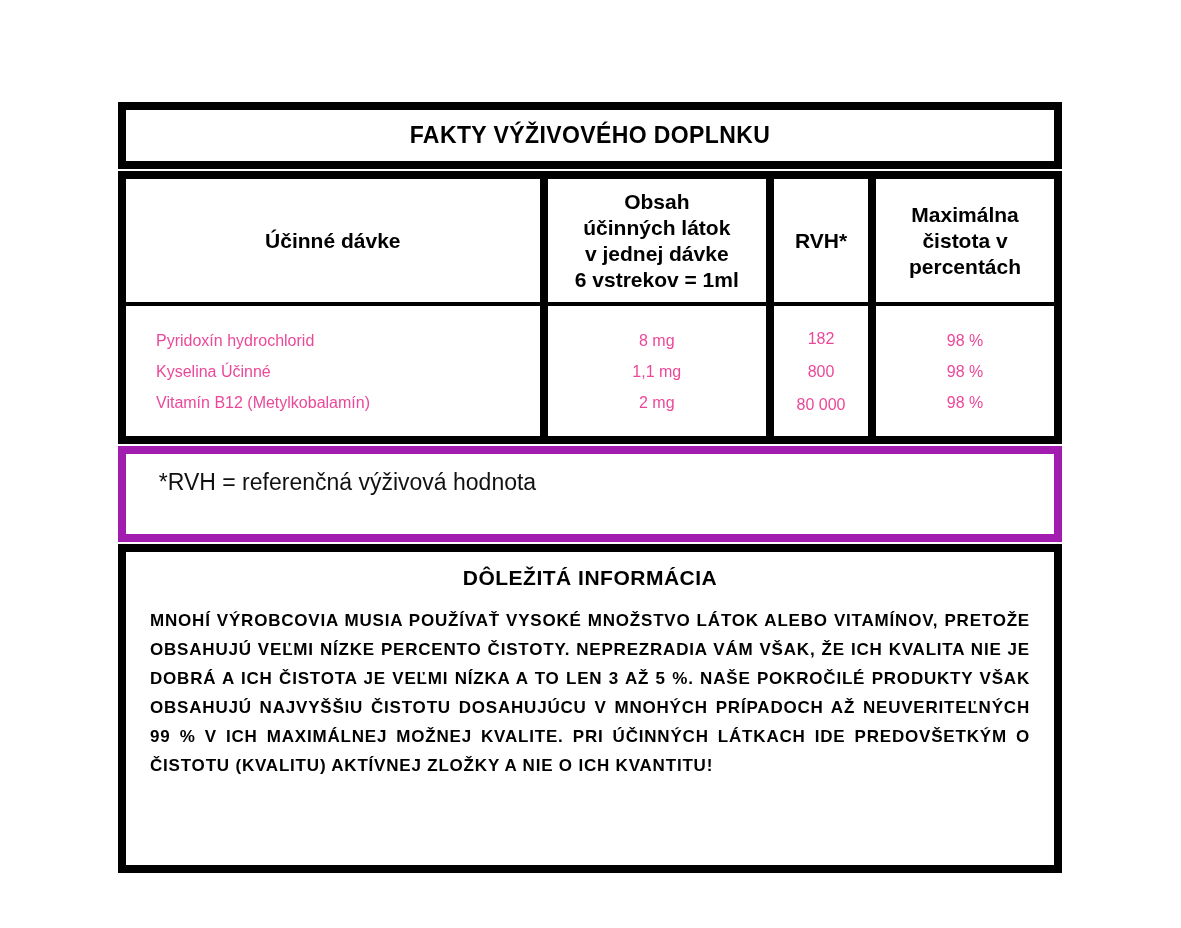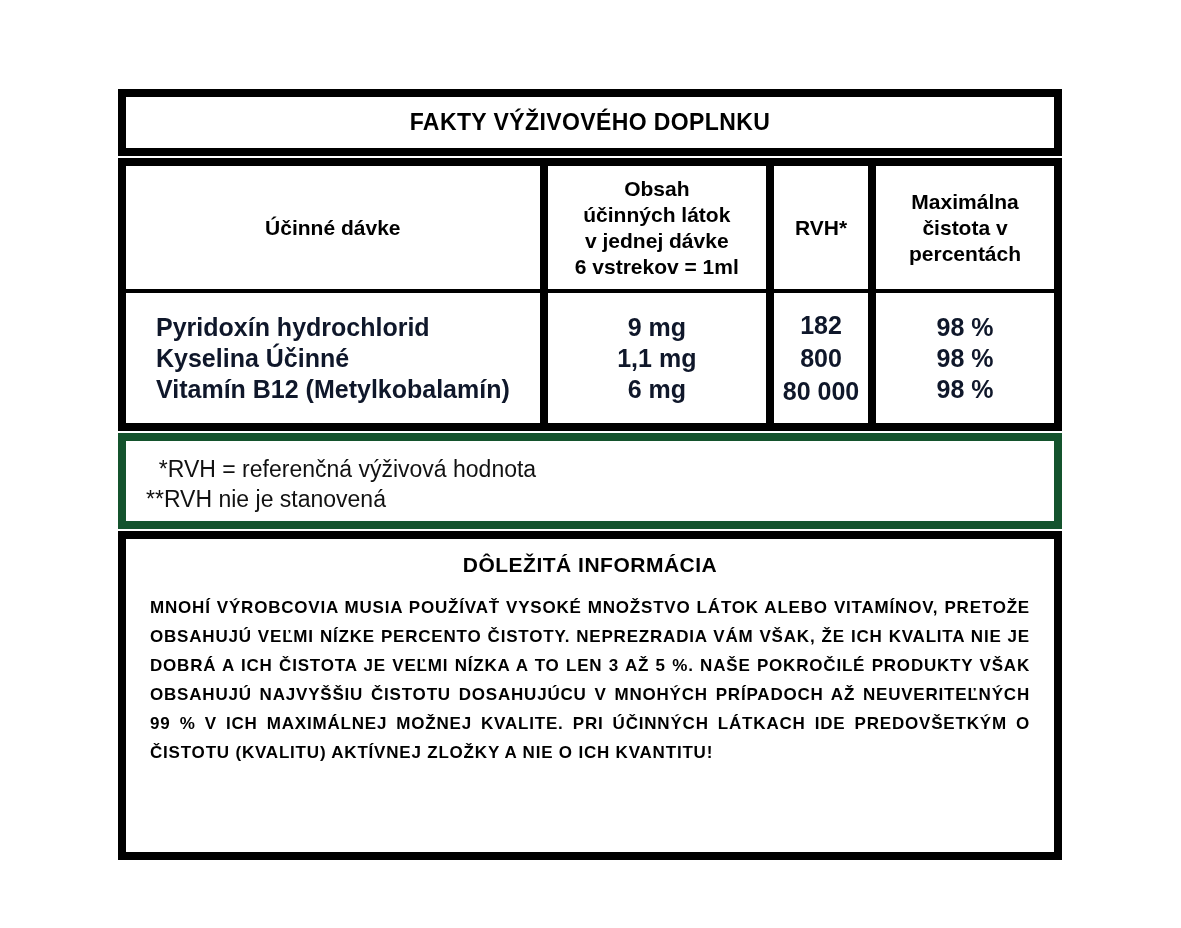--- a/index.html
+++ b/index.html
@@ -9,21 +9,21 @@
     height: 928px;
     background: #ffffff;
     overflow: hidden;
     font-family: "Liberation Sans", "DejaVu Sans", sans-serif;
     color: #000000;
     -webkit-font-smoothing: antialiased;
   }
   .label-wrap {
     position: absolute;
     left: 118px;
-    top: 89px;
+    top: 102px;
     width: 944px;
   }
   .box {
     box-sizing: border-box;
     border: 8px solid #000000;
     background: #ffffff;
     margin-bottom: 2px;
     width: 944px;
   }
   
@@ -56,37 +56,37 @@
     border-bottom: 4px solid #000000;
     font-weight: 700;
     font-size: 21px;
     line-height: 26px;
     white-space: pre-line;
   }
   table.facts th.col-divider, table.facts td.col-divider {
     border-right: 8px solid #000000;
   }
   table.facts td {
-    font-weight: 700;
-    font-size: 25px;
+    font-weight: 400;
+    font-size: 16px;
     line-height: 31px;
-    color: #0f172a;
+    color: #ec4899;
   }
   table.facts td.ingredient-cell {
     text-align: left;
     padding-left: 30px;
   }
   table.facts td .cell-line { display: block; }
   td.rvh-cell .cell-line { line-height: 33px; }
   
   .footnote-box {
     height: 96px;
     padding: 13px 20px 0 20px;
     box-sizing: border-box;
-    border: 8px solid #14532d;
+    border: 8px solid #a21caf;
   }
   .footnote-box .footnote-line {
     font-weight: 300;
     font-size: 23px;
     line-height: 30px;
     color: #111111;
     white-space: pre;
   }
   
   .info-box {
@@ -142,42 +142,41 @@
         </tr>
       </thead>
       <tbody>
         <tr>
           <td class="col-divider ingredient-cell">
             <span class="cell-line">Pyridoxín hydrochlorid</span>
             <span class="cell-line">Kyselina Účinné</span>
             <span class="cell-line">Vitamín B12 (Metylkobalamín)</span>
           </td>
           <td class="col-divider">
-            <span class="cell-line">9 mg</span>
+            <span class="cell-line">8 mg</span>
             <span class="cell-line">1,1 mg</span>
-            <span class="cell-line">6 mg</span>
+            <span class="cell-line">2 mg</span>
           </td>
           <td class="col-divider rvh-cell">
             <span class="cell-line">182</span>
             <span class="cell-line">800</span>
             <span class="cell-line">80 000</span>
           </td>
           <td>
             <span class="cell-line">98 %</span>
             <span class="cell-line">98 %</span>
             <span class="cell-line">98 %</span>
           </td>
         </tr>
       </tbody>
     </table>
   </div>
 
   <div class="box footnote-box">
     <div class="footnote-line">  *RVH = referenčná výživová hodnota</div>
-    <div class="footnote-line">**RVH nie je stanovená</div>
   </div>
 
   <div class="box info-box">
     <div class="info-heading">DÔLEŽITÁ INFORMÁCIA</div>
     <div class="info-body">MNOHÍ VÝROBCOVIA MUSIA POUŽÍVAŤ VYSOKÉ MNOŽSTVO LÁTOK ALEBO VITAMÍNOV, PRETOŽE OBSAHUJÚ VEĽMI NÍZKE PERCENTO ČISTOTY. NEPREZRADIA VÁM VŠAK, ŽE ICH KVALITA NIE JE DOBRÁ A ICH ČISTOTA JE VEĽMI NÍZKA A TO LEN 3 AŽ 5 %. NAŠE POKROČILÉ PRODUKTY VŠAK OBSAHUJÚ NAJVYŠŠIU ČISTOTU DOSAHUJÚCU V MNOHÝCH PRÍPADOCH AŽ NEUVERITEĽNÝCH 99 % V ICH MAXIMÁLNEJ MOŽNEJ KVALITE. PRI ÚČINNÝCH LÁTKACH IDE PREDOVŠETKÝM O ČISTOTU (KVALITU) AKTÍVNEJ ZLOŽKY A NIE O ICH KVANTITU!</div>
   </div>
 
 </div>
 
 </body></html>

